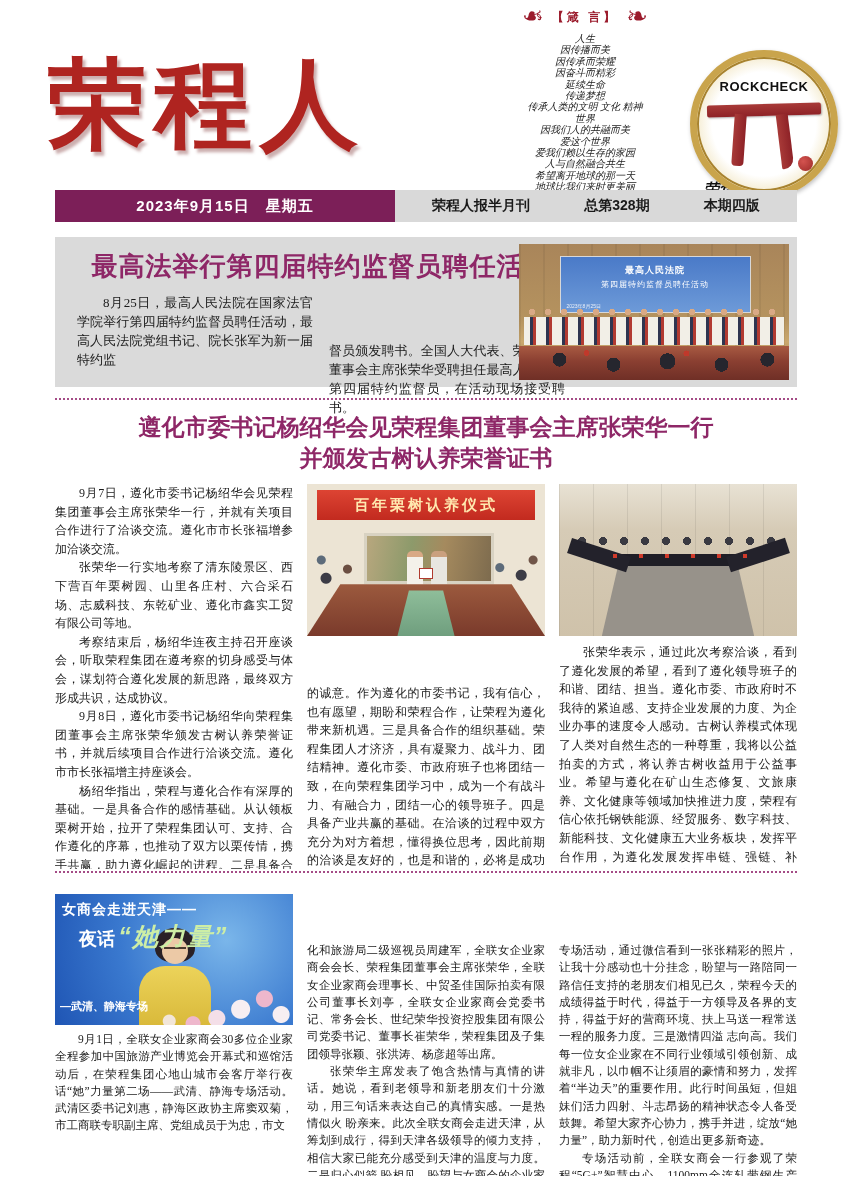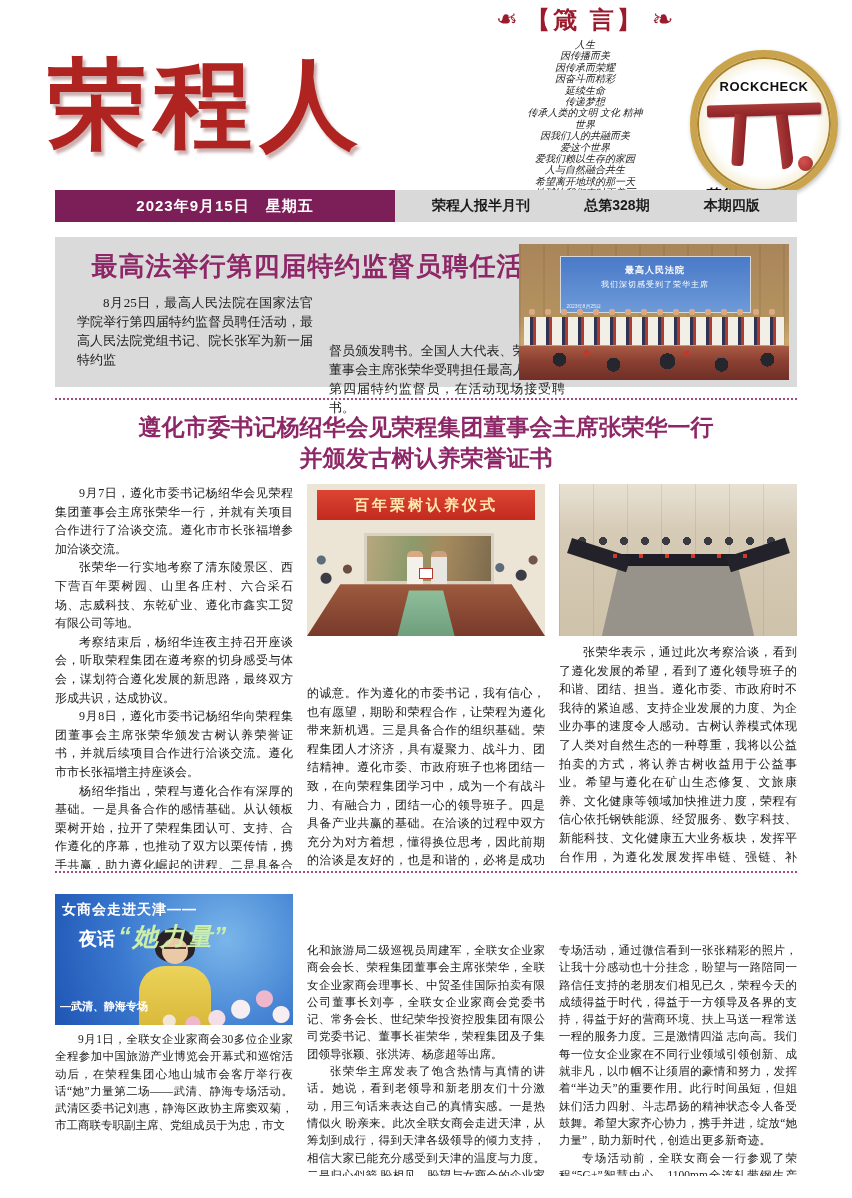--- a/index.html
+++ b/index.html
@@ -7,21 +7,21 @@
         font-family:"Liberation Serif",serif;color:#1a1a1a;}
   
   .masthead{position:absolute;top:0;left:0;right:0;height:186px;}
   .paper-title{position:absolute;left:48px;top:50px;font-family:"DejaVu Serif",serif;font-weight:bold;
         font-size:98px;line-height:1.1;color:#AF2420;letter-spacing:8px;
         text-shadow:3px 4px 3px rgba(110,25,25,.35);}
   .motto{position:absolute;left:432px;top:4px;width:306px;text-align:center;}
   .motto-header-row{display:flex;align-items:center;justify-content:center;gap:8px;}
   .flourish{font-size:26px;color:#9B1B2C;line-height:1;}
   .flourish.left{transform:scaleX(-1);}
-  .motto-header{font-family:"Liberation Sans",sans-serif;font-weight:bold;font-size:24px;color:#9B1B2C;letter-spacing:3px;}
+  .motto-header{font-family:"Liberation Sans",sans-serif;font-weight:bold;font-size:12px;color:#9B1B2C;letter-spacing:3px;}
   .motto-lines{margin-top:3px;}
   .motto-line{font-size:10px;line-height:11.4px;color:#222;font-style:italic;text-align:center;}
   .motto-signature{text-align:right;padding-right:4px;margin-top:-13px;font-size:15px;font-weight:bold;font-style:italic;color:#111;}
   .logo{position:absolute;right:14px;top:50px;width:134px;height:134px;border-radius:50%;
         background:radial-gradient(circle,#ffffff 55%,#f6eed6 70%,#efe2c2 100%);
         border:7px solid #C9A44C;box-shadow:inset 0 0 0 2px #a8832f,1px 2px 4px rgba(0,0,0,.25);}
   .logo-brand{text-align:center;margin-top:22px;font-family:"Liberation Sans",sans-serif;font-weight:bold;
         font-size:13px;letter-spacing:.5px;color:#101010;}
   .pi-bar{position:absolute;left:10px;right:10px;top:47px;height:12px;background:linear-gradient(180deg,#a83a38,#8E2227);
         border-radius:2px;transform:rotate(-1.5deg);box-shadow:1px 1px 2px rgba(0,0,0,.3);}
@@ -195,21 +195,21 @@
           </div>
         <div class="col">
 
         <p class="para noindent">督员颁发聘书。全国人大代表、荣程集团董事会主席张荣华受聘担任最高人民法院第四届特约监督员，在活动现场接受聘书。</p>
           </div>
       </div>
     </div>
     <div class="a1-photo">
       <div class="p1-screen">
         <div class="p1-s1">最高人民法院</div>
-        <div class="p1-s2">我们深切感受到了荣华主席</div>
+        <div class="p1-s2">第四届特约监督员聘任活动</div>
         <div class="p1-date">2023年8月25日</div>
       </div>
       <div class="p1-people"></div>
       <div class="p1-table"></div>
     </div>
   </section>
 
   <div class="dotted" style="top:398px"></div>
 
   <section class="article2 a2">

